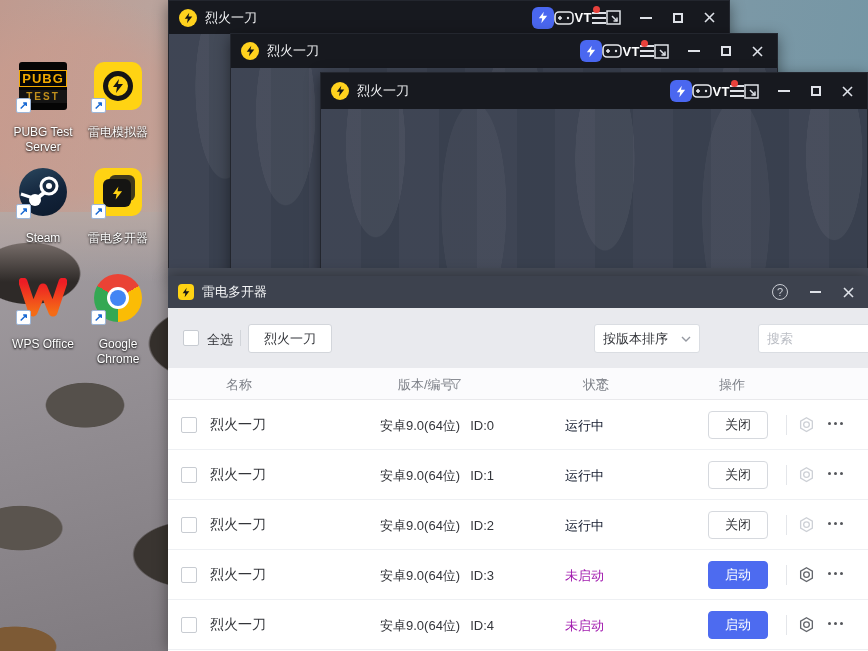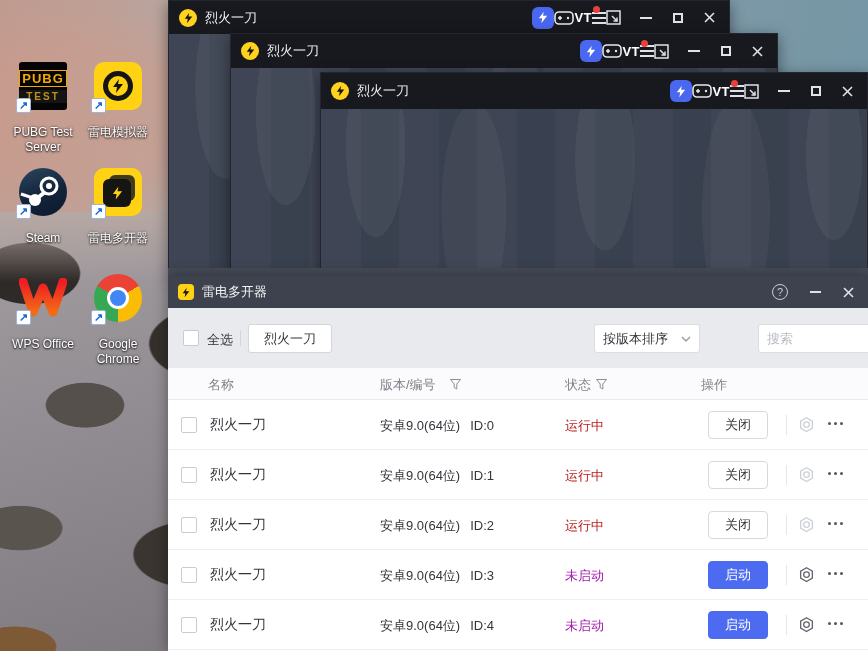--- a/index.html
+++ b/index.html
@@ -103,30 +103,30 @@
     border:1px solid #d3d6db; border-radius:3px; font-size:13px; color:#33353a; line-height:27px; }
   .sort-select { position:absolute; left:426px; top:16px; width:106px; height:29px; background:#fff;
     border:1px solid #dadde2; border-radius:3px; display:flex; align-items:center; padding:0 8px;
     font-size:13px; color:#33353a; justify-content:space-between; }
   .search-box { position:absolute; left:542px; top:16px; width:148px; height:29px; background:#fff;
     border:1px solid #dadde2; border-radius:3px; display:flex; align-items:center; padding:0 8px;
     justify-content:space-between;margin-left:48px; }
   .search-ph { font-size:13px; color:#b9bcc3; }
 
   .thead { position:relative; height:32px; background:#fbfbfd; border-bottom:1px solid #e9e9ec; }
-  .thead span { position:absolute; top:8px; font-size:13px; color:#7d8088; }
+  .thead span { position:absolute; top:8px; font-size:13px; color:#7d8088;margin-left:18px; }
   .funnel { position:absolute; top:11px; }
 
   .trow { position:relative; height:50px; background:#fff; border-bottom:1px solid #eef0f3; }
   .trow .cb { position:absolute; left:13px; top:17px; }
   .trow .nm { position:absolute; left:42px; top:16px; font-size:14px; color:#33353a; }
   .trow .ver { position:absolute; left:212px; top:17px; font-size:13px; color:#33353a; }
   .trow .ver .vid { margin-left:10px; }
   .trow .st { position:absolute; left:397px; top:17px; font-size:13px; }
-  .st-run { color:#b91c1c; } .st-stop { color:#a21caf; }
+  .st-run { color:#0f172a; } .st-stop { color:#a21caf; }
   .act-btn { position:absolute; left:540px; top:11px; width:60px; height:28px; border-radius:4px;
     font-size:13px; text-align:center; line-height:26px; }
   .btn-close { background:#fff; border:1px solid #d6d9de; color:#33353a; }
   .btn-start { background:#4d6bf0; border:1px solid #4d6bf0; color:#fff; }
   .row-div { position:absolute; left:618px; top:15px; width:1px; height:20px; background:#e4e6ea; }
   .gear { position:absolute; left:630px; top:16px; }
   .dots { position:absolute; left:660px; top:22px; display:flex; gap:3px; }
   .dots i { width:3px; height:3px; border-radius:50%; background:#54565b; }
   .gear-disabled svg { stroke:#cdd0d6; } .gear-enabled svg { stroke:#63666c; }
 </style>

